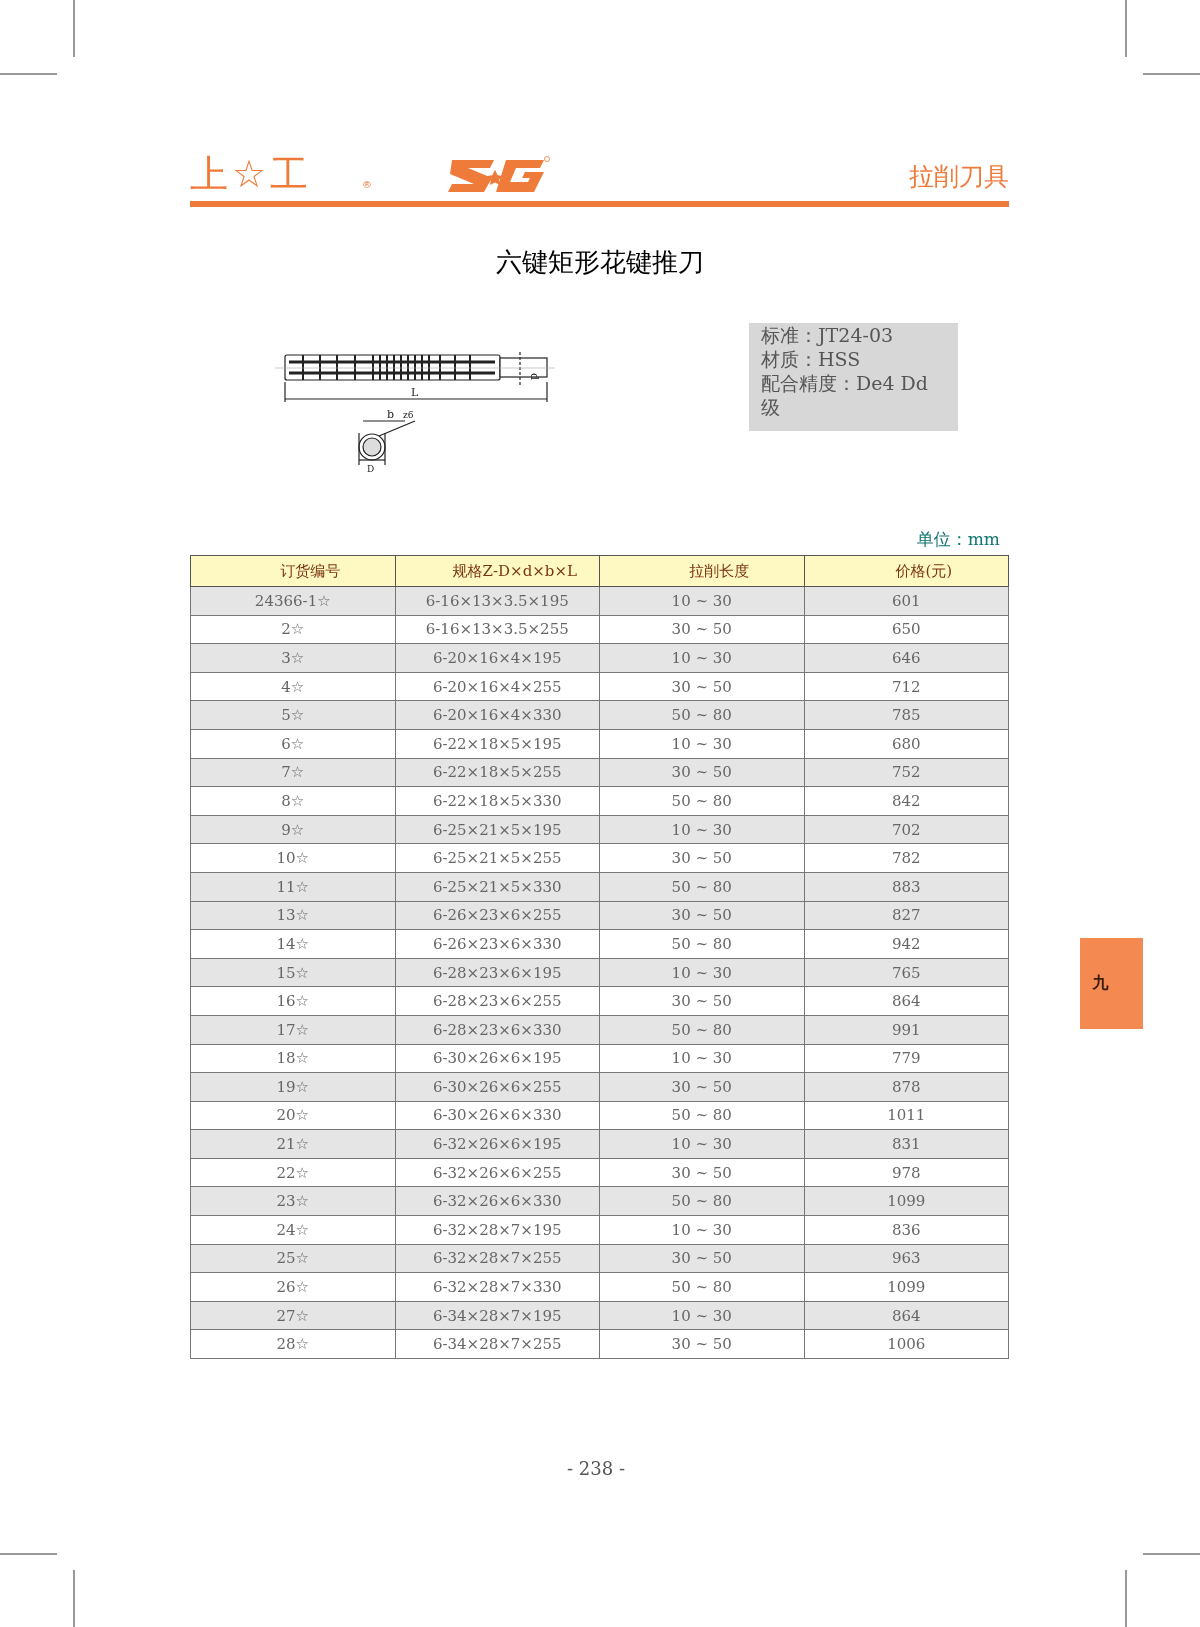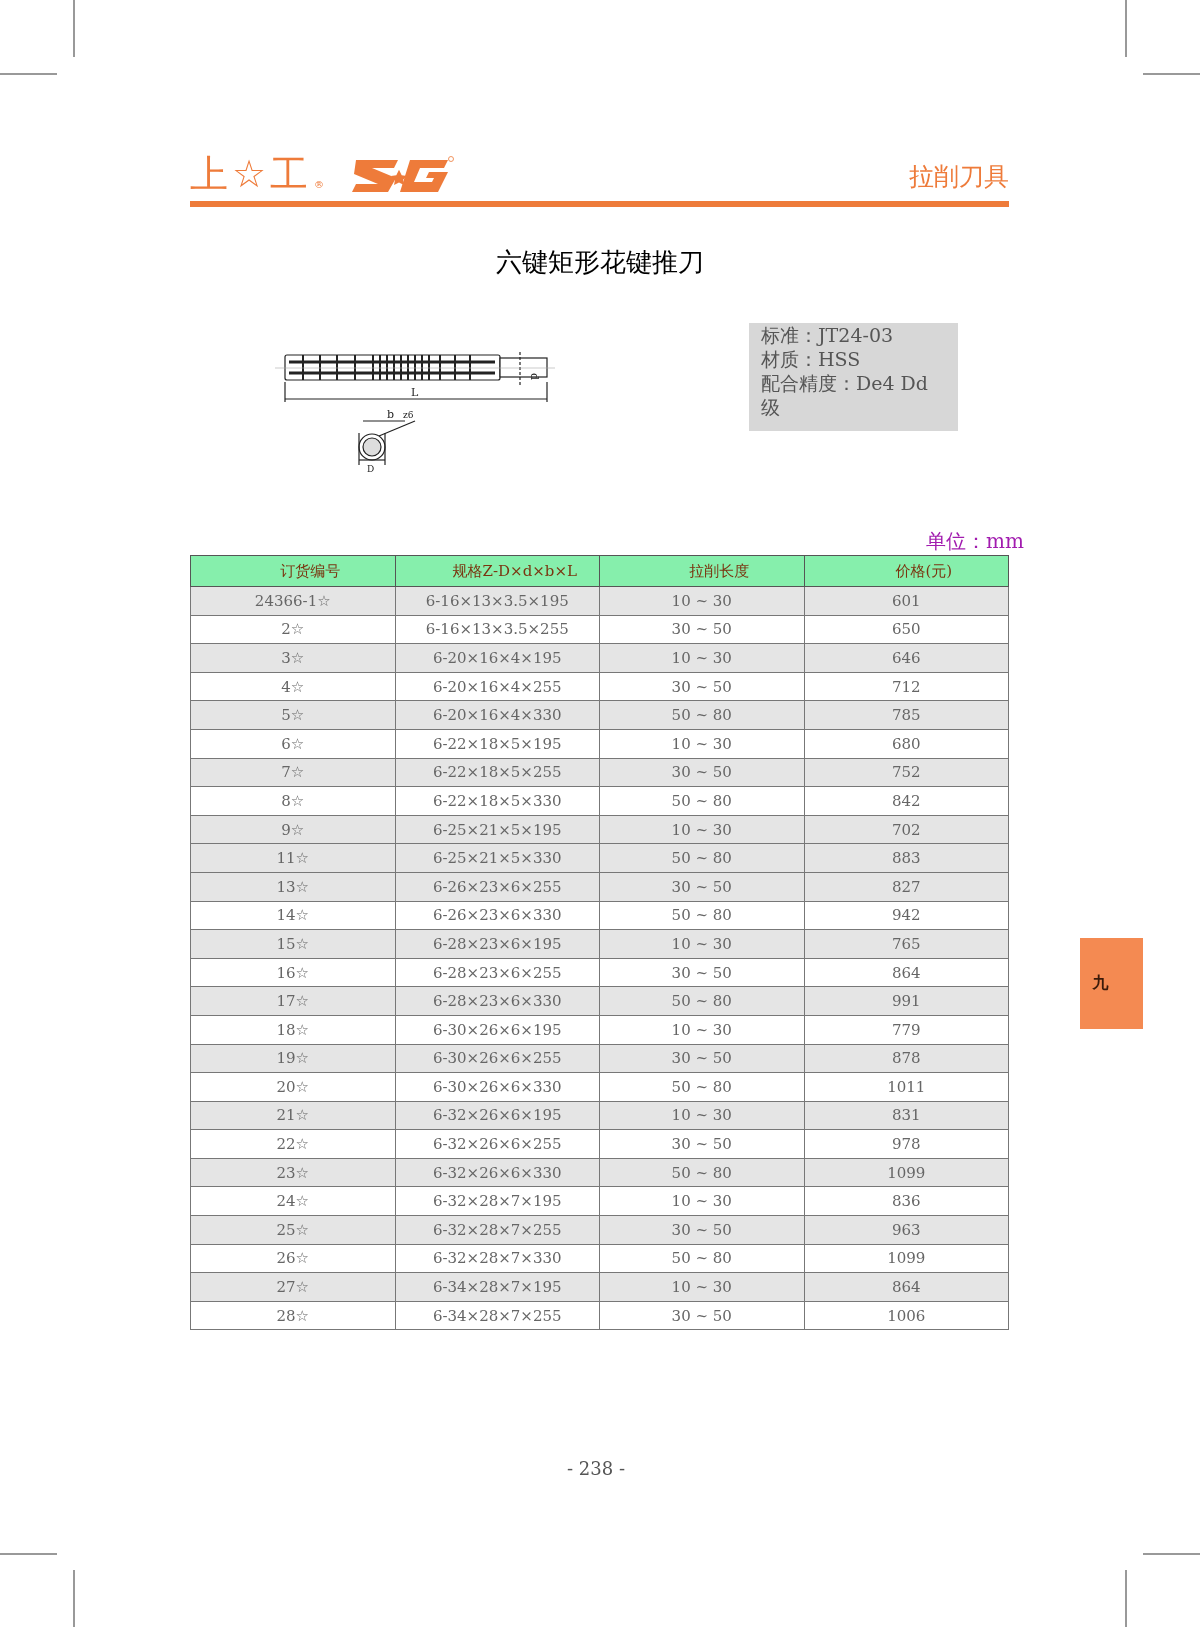--- a/index.html
+++ b/index.html
@@ -1,29 +1,29 @@
 <!DOCTYPE html>
 <html><head>
 <meta charset="utf-8">
 <style>
   html,body{margin:0;padding:0;background:#fff;}
   body{width:1200px;height:1627px;position:relative;overflow:hidden;font-family:"DejaVu Serif",serif;color:#555;}
   .crop{position:absolute;background:#999;}
-  .logo{position:absolute;left:190px;top:150px;height:44px;display:flex;align-items:flex-end;}
+  .logo{position:absolute;left:190px;top:150px;height:44px;display:flex;align-items:flex-end;gap:48px;}
   .logo-cn{font-family:"DejaVu Sans",sans-serif;color:#ee7b3a;font-size:38px;letter-spacing:4px;line-height:40px;}
   .logo-reg{font-size:10px;color:#ee7b3a;margin-left:2px;margin-bottom:4px;}
   .logo-sg{margin-left:28px;}
   .section-title{position:absolute;right:191px;top:160px;font-family:Liberation Serif, serif;color:#ee7b3a;font-size:25px;}
   .header-rule{position:absolute;left:190px;top:201px;width:819px;height:6px;background:#ee7b3a;}
   .page-title{position:absolute;left:0;right:0;top:245px;text-align:center;font-family:"DejaVu Sans",sans-serif;font-size:26px;color:#000000;}
   .drawing{position:absolute;left:275px;top:340px;}
   .spec-box{position:absolute;left:749px;top:323px;width:209px;height:108px;background:#d7d7d7;font-size:19px;color:#555;padding:0 12px;box-sizing:border-box;line-height:24px;}
-  .unit{position:absolute;right:176px;top:528px;font-size:20px;color:#a21caf;}
+  .unit{position:absolute;right:200px;top:528px;font-size:17px;color:#0f766e;}
   table.data{position:absolute;left:190px;top:555px;width:819px;border-collapse:collapse;font-size:15px;color:#666;}
-  table.data th{background:#86efac;color:#7a3510;font-weight:normal;height:28px;border:1px solid #555;padding-left:36px;}
+  table.data th{background:#fef9c3;color:#7a3510;font-weight:normal;height:28px;border:1px solid #555;padding-left:36px;}
   table.data td{height:27.6px;border:1px solid #777;text-align:center;padding:0;}
   table.data tr.g td{background:#e5e5e5;}
   .side-tab{position:absolute;left:1080px;top:938px;width:63px;height:91px;background:#f48a52;display:flex;align-items:center;justify-content:center;}
   .side-tab span{font-family:"DejaVu Sans",sans-serif;font-weight:bold;color:#3a1a0a;font-size:16px;margin-right:22px;}
   .page-num{position:absolute;left:0;right:8px;top:1458px;text-align:center;font-size:18px;color:#555;}
 </style>
 </head>
 <body>
 
 <div class="crop" style="left:73px;top:0;width:2px;height:57px;"></div>
@@ -163,20 +163,26 @@
         <td>6-22×18×5×330</td>
         <td>50 ~ 80</td>
         <td>842</td>
       </tr>
       <tr class="g">
         <td>9☆</td>
         <td>6-25×21×5×195</td>
         <td>10 ~ 30</td>
         <td>702</td>
       </tr>
+      <tr>
+        <td>10☆</td>
+        <td>6-25×21×5×255</td>
+        <td>30 ~ 50</td>
+        <td>782</td>
+      </tr>
       <tr class="g">
         <td>11☆</td>
         <td>6-25×21×5×330</td>
         <td>50 ~ 80</td>
         <td>883</td>
       </tr>
       <tr class="g">
         <td>13☆</td>
         <td>6-26×23×6×255</td>
         <td>30 ~ 50</td>

